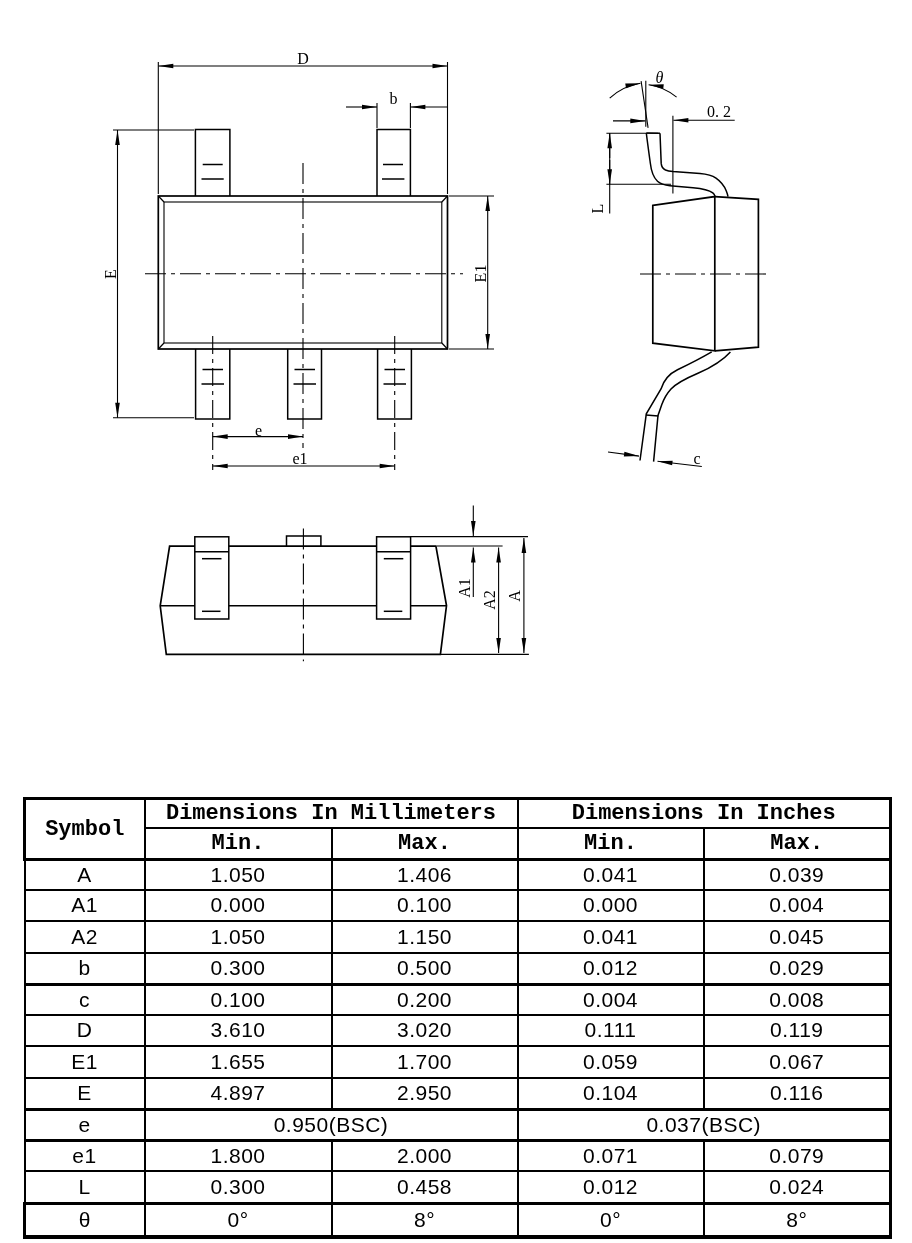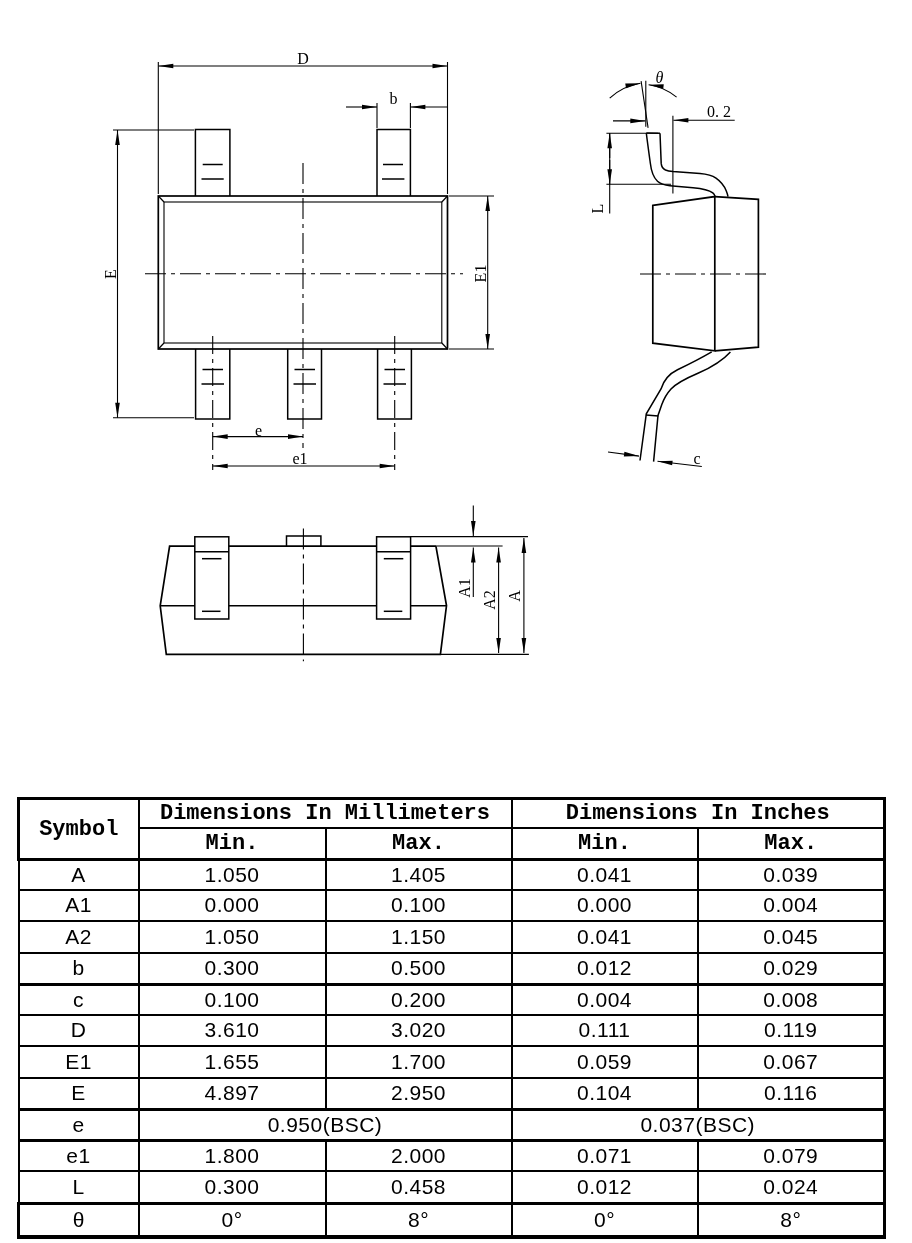--- a/index.html
+++ b/index.html
@@ -204,21 +204,21 @@
 
 <g>
   <line x1="440.4" y1="654.4" x2="528.9" y2="654.4"></line>
   <line x1="523.9" y1="538" x2="523.9" y2="652.9" marker-start="url(#ar)" marker-end="url(#ar)"></line>
   <text x="520" y="596" text-anchor="middle" class="lbl" stroke="none" fill="#000" transform="rotate(-90 520 596)">A</text>
 </g>
 
 </g>
 </svg>
 
-<div style="position:absolute;left:17px;top:797px;">
+<div style="position:absolute;left:23px;top:797px;">
 <table class="dim" style="width:866px;">
 <colgroup>
           <col style="width:120px">
           <col style="width:187px">
           <col style="width:186px">
           <col style="width:186px">
           <col style="width:187px">
         </colgroup>
 <tbody>
           <tr style="height:25px">
@@ -228,21 +228,21 @@
 </tr>
 <tr style="height:29px">
   <td class="hd bt">Min.</td>
             <td class="hd bt">Max.</td>
   <td class="hd bt">Min.</td>
             <td class="hd bt" style="border-right-width:3px">Max.</td>
 </tr>
 <tr style="height:30px">
             <td>A</td>
             <td>1.050</td>
-            <td>1.405</td>
+            <td>1.406</td>
             <td>0.041</td>
             <td style="border-right-width:3px">0.039</td>
           </tr>
 <tr style="height:31px">
             <td>A1</td>
             <td>0.000</td>
             <td>0.100</td>
             <td>0.000</td>
             <td style="border-right-width:3px">0.004</td>
           </tr>

